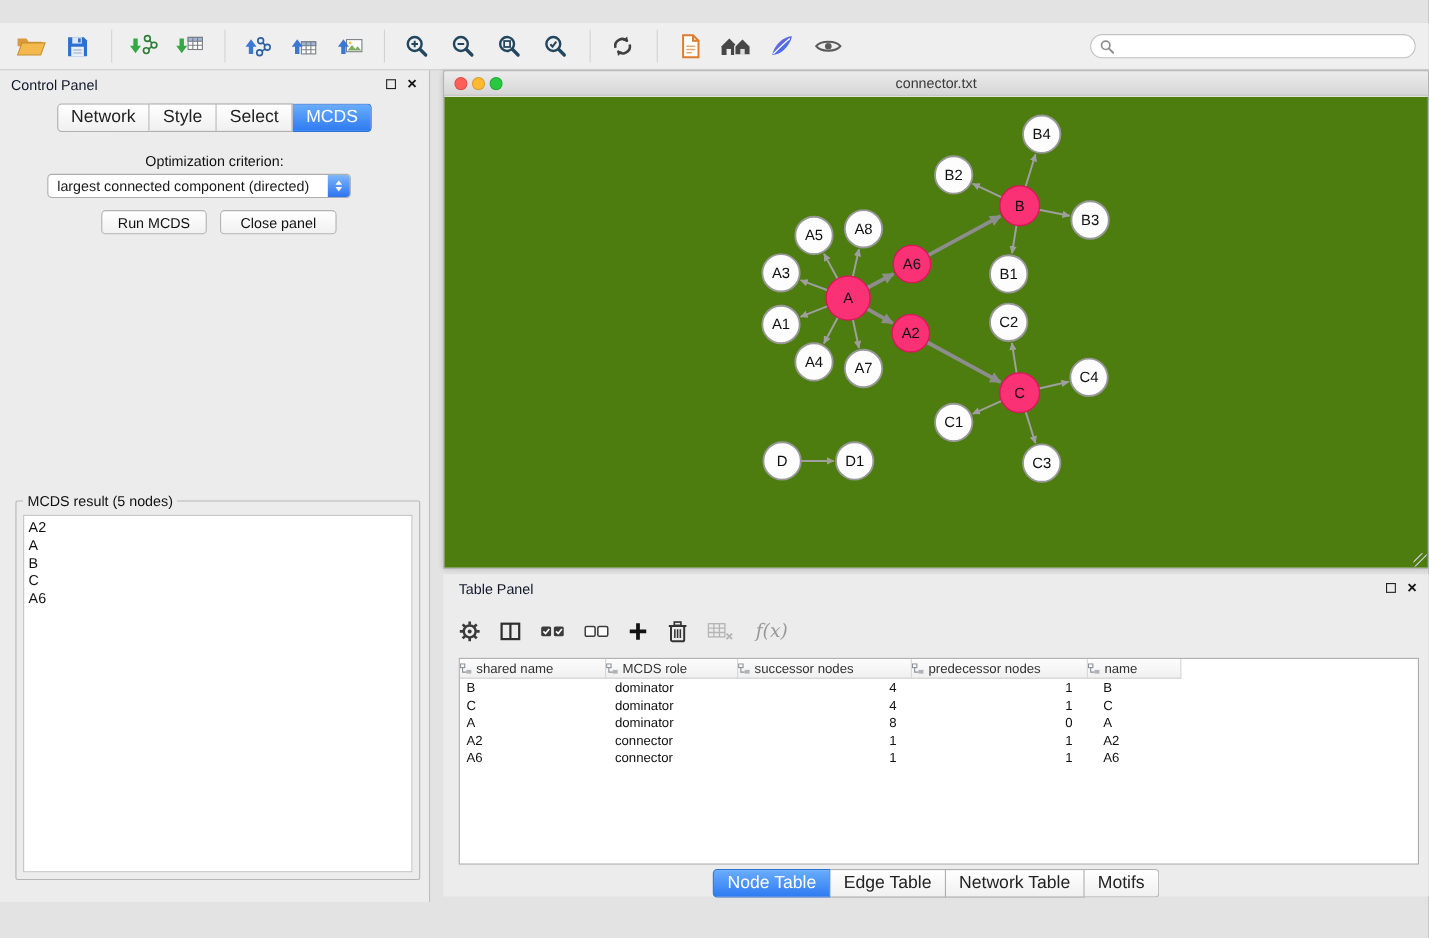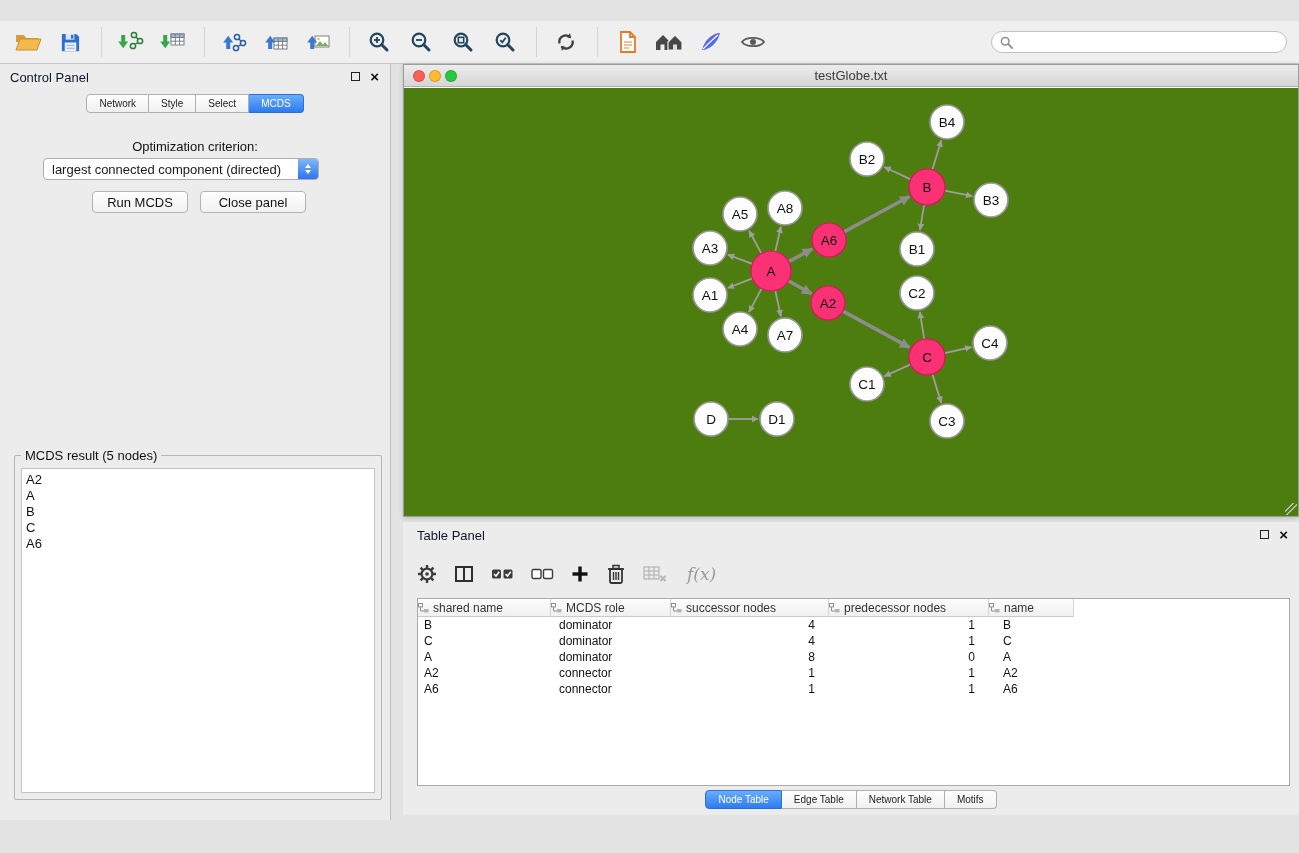--- a/index.html
+++ b/index.html
@@ -38,21 +38,21 @@
   .search-box input { border:none; outline:none; flex:1; font:13px "Liberation Sans",sans-serif;
                       background:transparent; color:#222; }
   
   .panel-header { position:relative; height:26px; }
   .panel-header .p-title { position:absolute; left:10px; top:6px; font-size:13px; color:#0f172a; }
   .float-btn { position:absolute; right:30px; top:8px; width:9px; height:9px;
                border:1.5px solid #222; display:inline-block; }
   .close-x { position:absolute; right:11px; top:4px; font-size:15px; font-weight:bold;
              color:#111; line-height:18px; }
   .seg-tabs { display:flex; justify-content:center; }
-  .seg-tab { padding:3px 12px; font-size:10px; color:#222;
+  .seg-tab { padding:3px 12px; font-size:16px; color:#222;
              background:linear-gradient(#ffffff,#f0f0f0);
              border:1px solid #afafaf; border-left:none; cursor:default; }
   .seg-tab:first-child { border-left:1px solid #afafaf; border-radius:4px 0 0 4px; }
   .seg-tab:last-child { border-radius:0 4px 4px 0; }
   .seg-tab.active { background:linear-gradient(#69adfc,#2e7bf2); color:#fff; border-color:#2e6fd6; }
   
   .control-panel {
     position:absolute; left:0; top:64px; width:391px; height:756px;
     background:#ececec; border-right:1px solid #bfbfbf;
   }
@@ -337,21 +337,21 @@
           <div class="result-item">A6</div>
         </div>
     </div>
   </div>
 
   <div class="net-window">
     <div class="net-titlebar">
       <span class="light red" style="left:9px"></span>
       <span class="light yellow" style="left:25px"></span>
       <span class="light green" style="left:41px"></span>
-      <div class="title-text">testGlobe.txt</div>
+      <div class="title-text">connector.txt</div>
     </div>
     <div class="net-content">
       <svg class="net-svg" width="894" height="429" viewBox="0 0 894 429">
           <defs>
             <marker id="arrow" viewBox="0 0 8 8" refX="6.5" refY="4" markerWidth="8" markerHeight="8" orient="auto" markerUnits="userSpaceOnUse">
               <path d="M0,0.6 L7,4 L0,7.4 Z" fill="#9f9f9f"></path>
             </marker>
             <marker id="arrowT" viewBox="0 0 11 11" refX="8.5" refY="5.5" markerWidth="12" markerHeight="12" orient="auto" markerUnits="userSpaceOnUse">
               <path d="M0,0.8 L9.5,5.5 L0,10.2 Z" fill="#8d8d8d"></path>
             </marker>

